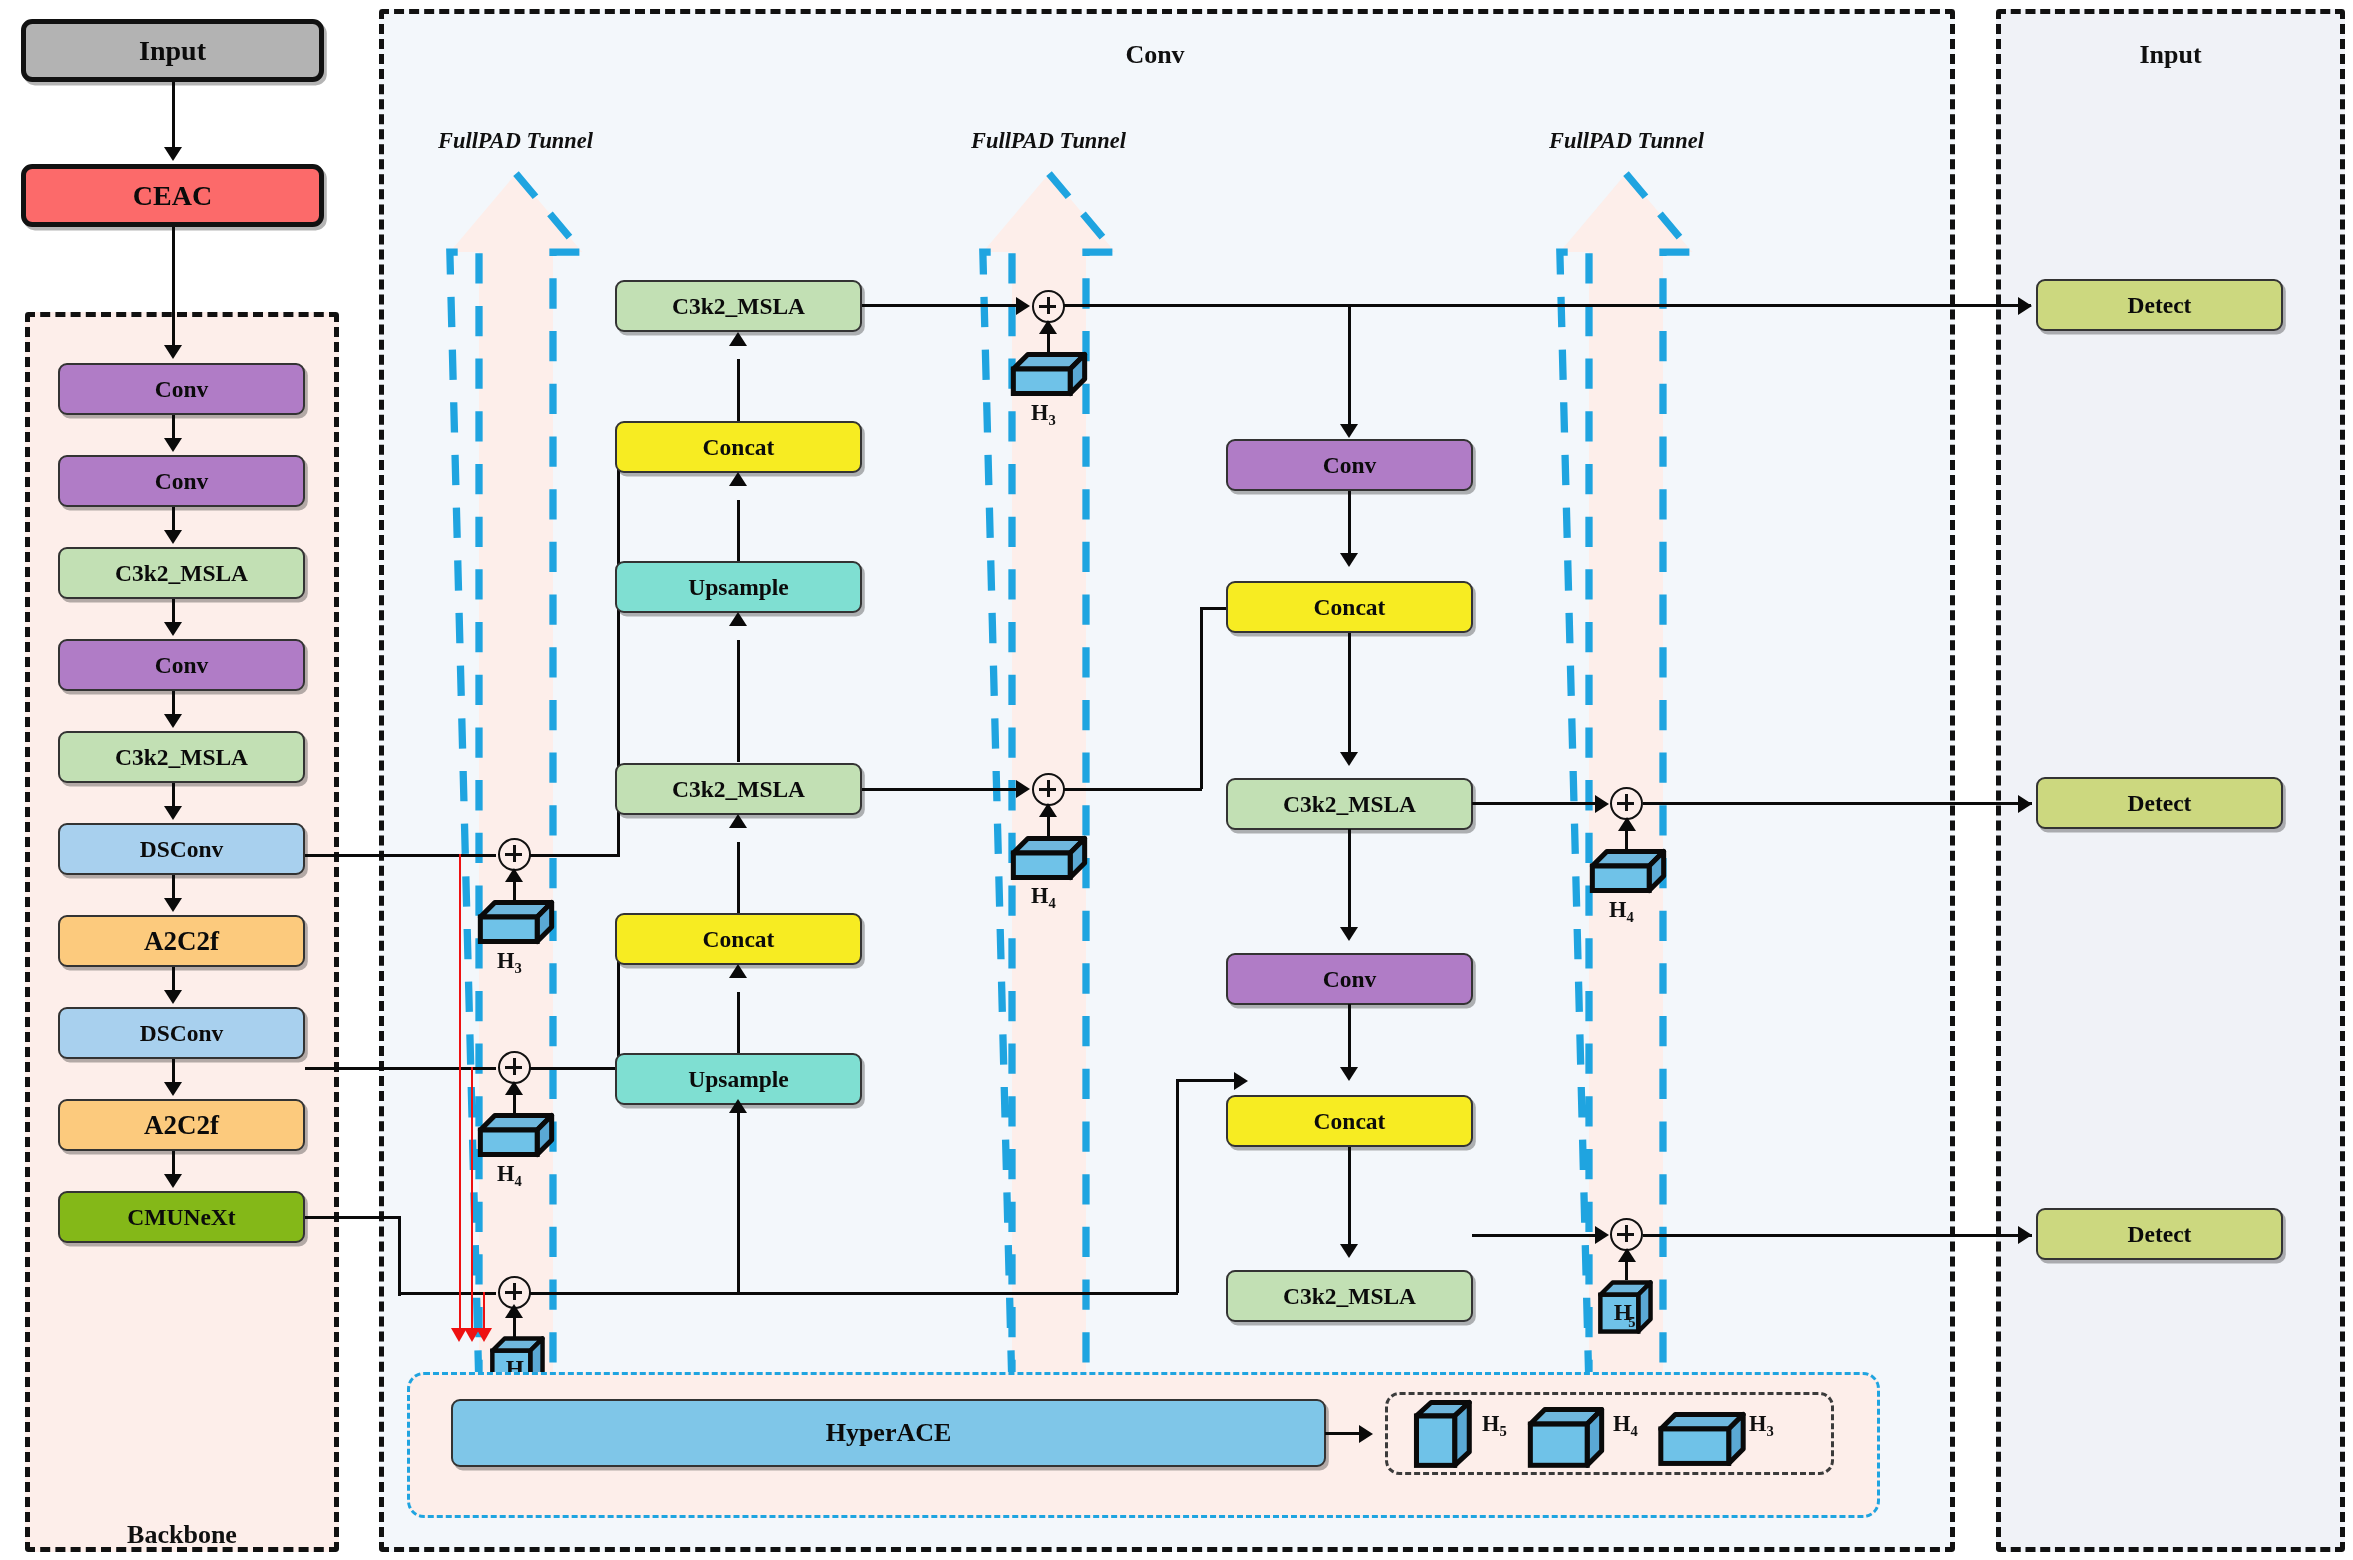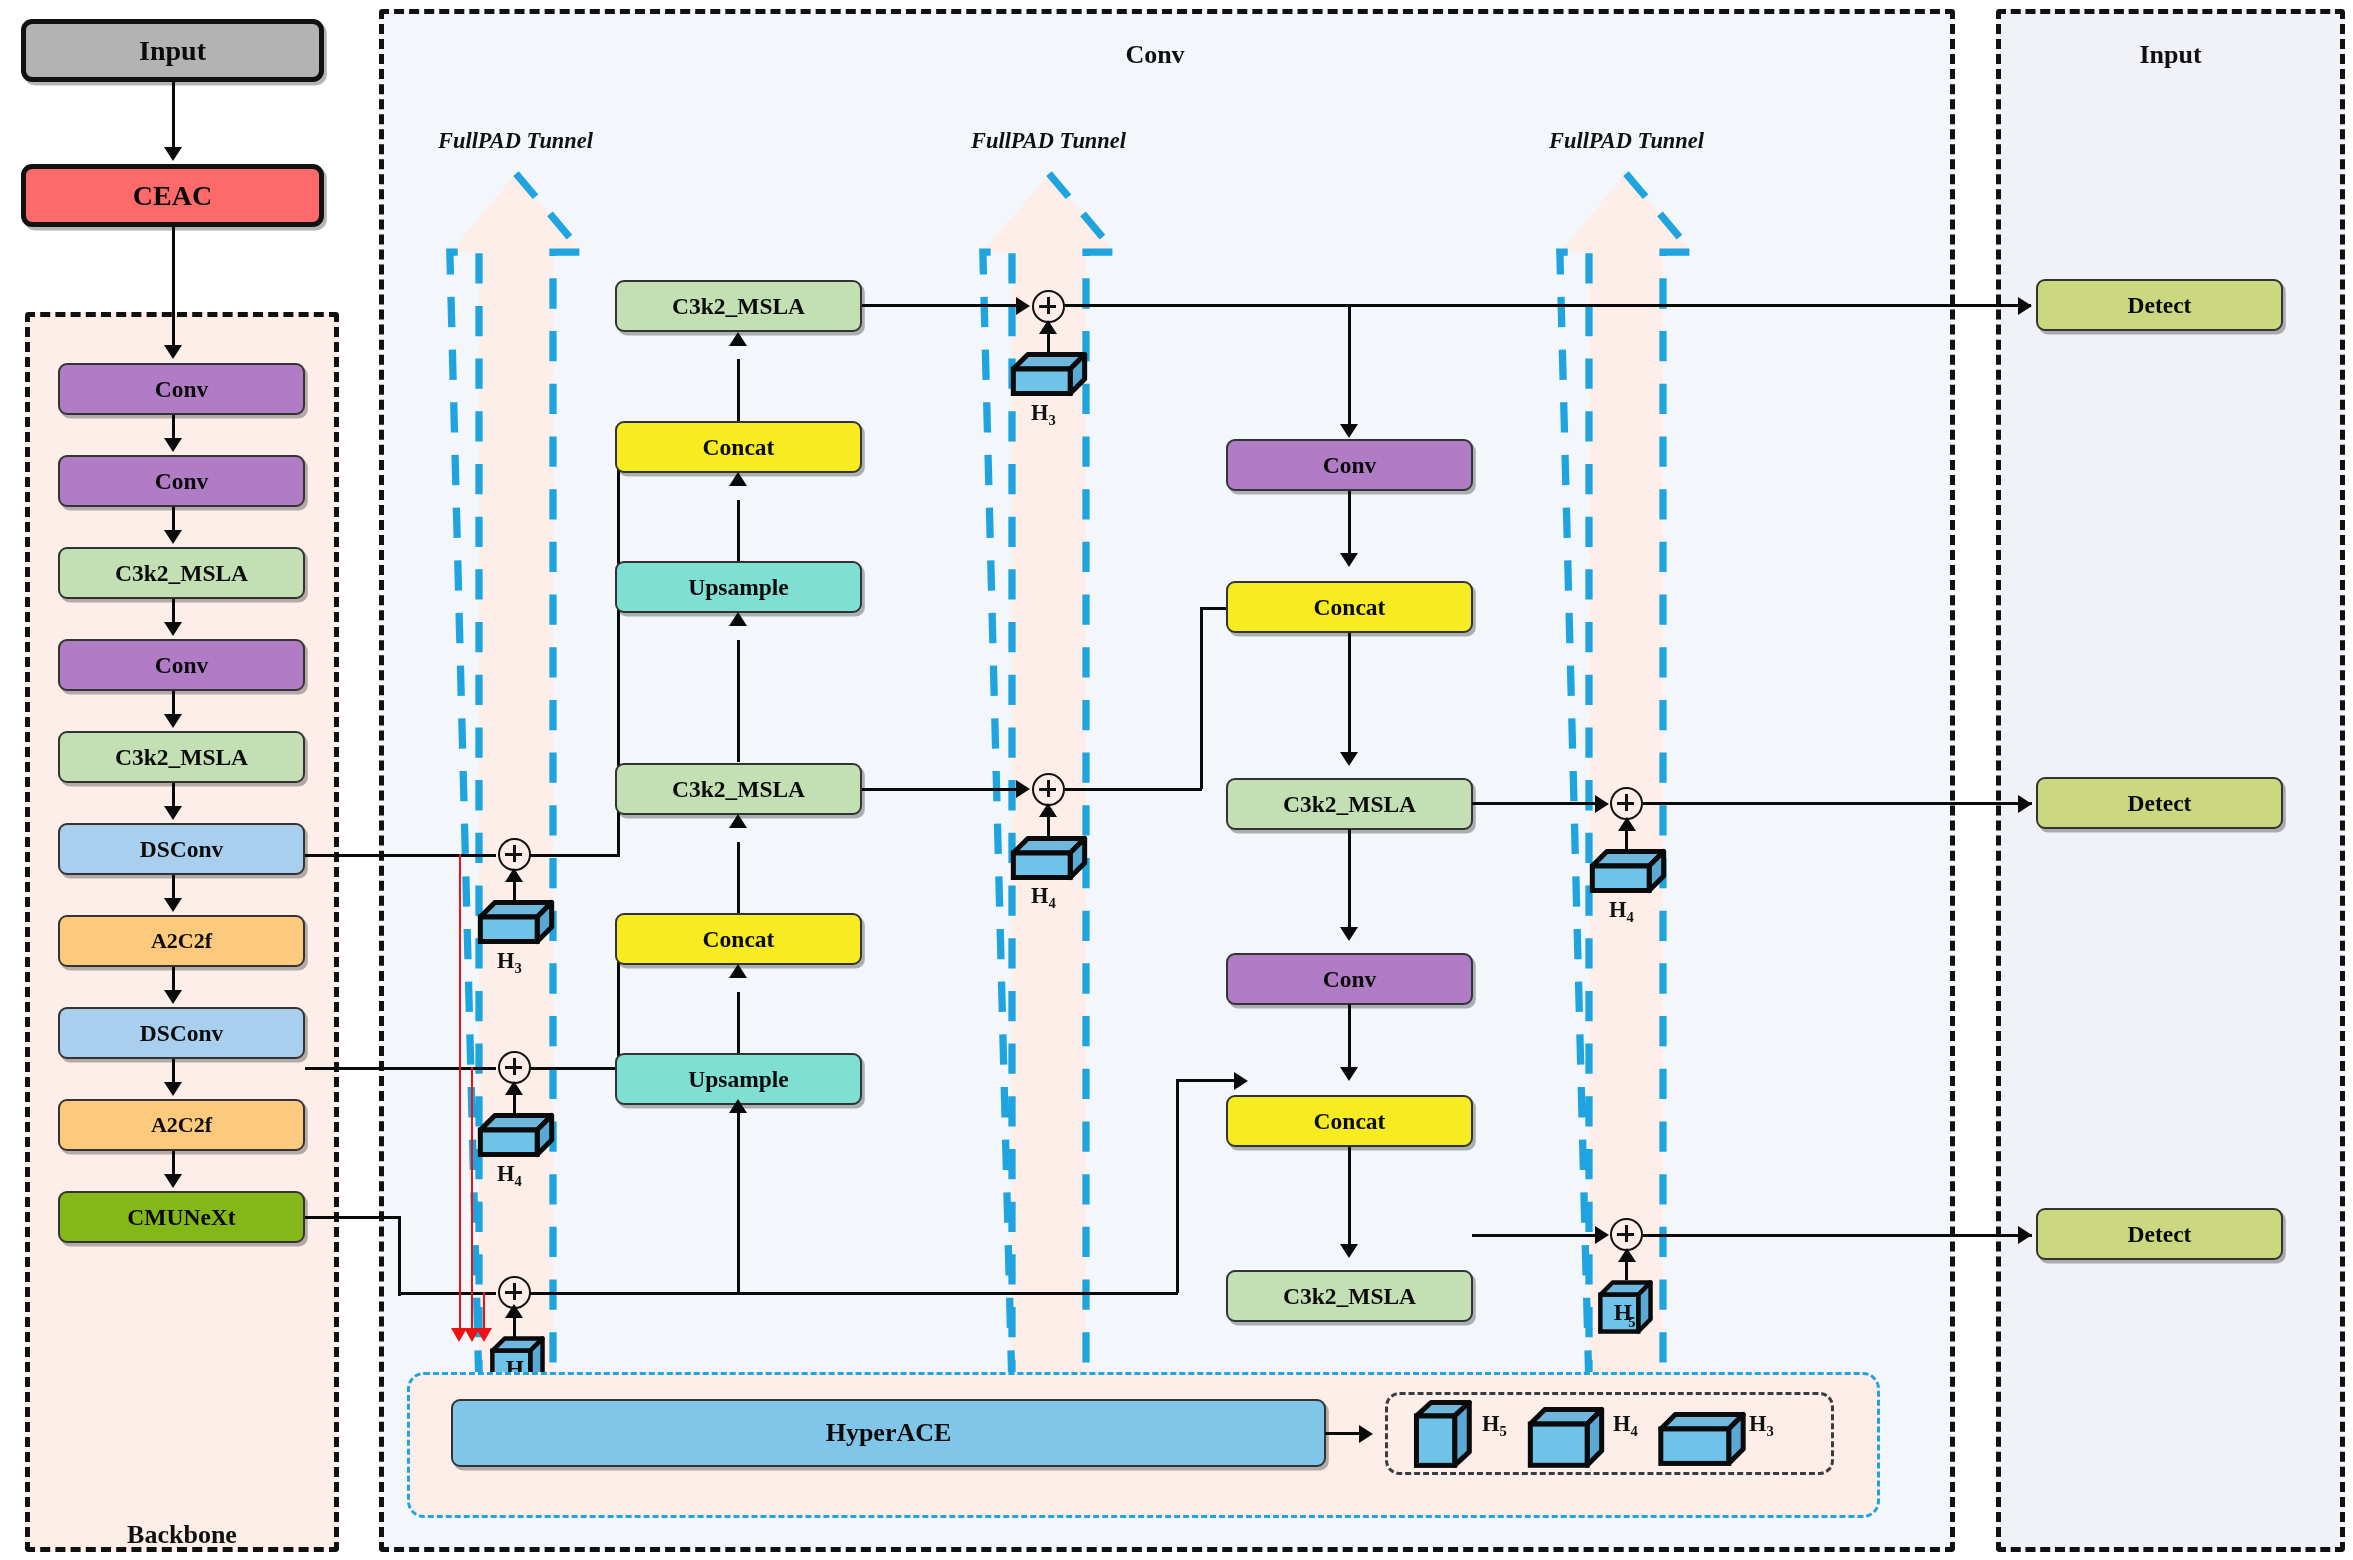--- a/index.html
+++ b/index.html
@@ -23,21 +23,21 @@
   
   .node{position:absolute;box-sizing:border-box;border:2.8px solid #333;border-radius:9px;
         display:flex;align-items:center;justify-content:center;
         font-weight:bold;color:#0b0b0b;text-align:center;
         box-shadow:2.8px 3.4px 0 rgba(40,40,40,.35);}
   .node.t-input{background:#b3b3b3;border-color:#111;border-width:5px;font-size:28px;border-radius:11.2px;text-align:center;}
   .node.t-ceac{background:#fc6a6a;border-color:#111;border-width:5px;font-size:28px;border-radius:11.2px;}
   .node.t-conv{background:#b07cc6;font-size:23.5px;}
   .node.t-c3k2{background:#c2e0b4;font-size:23.5px;}
   .node.t-ds{background:#a8d0ee;font-size:23.5px;}
-  .node.t-a2c2f{background:#fcca7d;font-size:22px;}
+  .node.t-a2c2f{background:#fcca7d;font-size:27px;}
   .node.t-cmunext{background:#84b818;font-size:23.5px;}
   .node.t-concat{background:#f7ec22;font-size:23.5px;}
   .node.t-ups{background:#7fdfd2;font-size:23.5px;}
   .node.t-detect{background:#ccd87f;font-size:23.5px;}
   .node.t-hyperace{background:#7fc6e8;font-size:26px;}
 
   
   .plus{position:absolute;width:33px;height:33px;border:2.8px solid #111;border-radius:50%;
         background:#fdeeea;box-sizing:border-box;}
   .plus::before,.plus::after{content:"";position:absolute;background:#111;}

